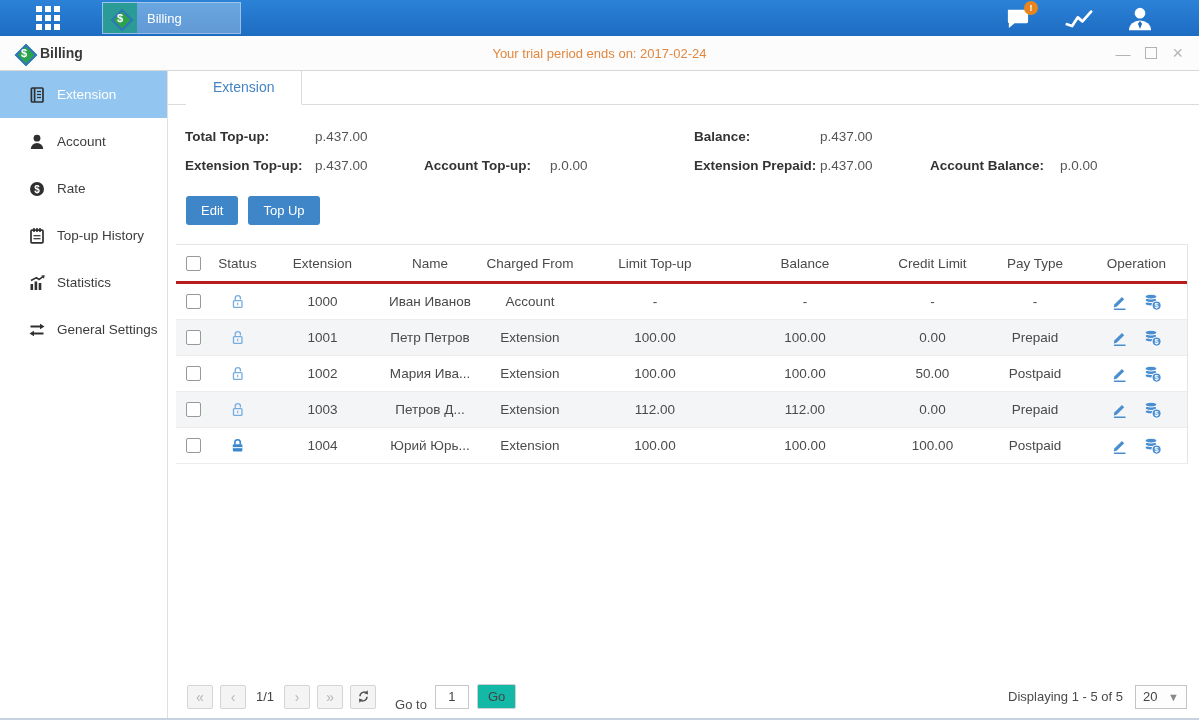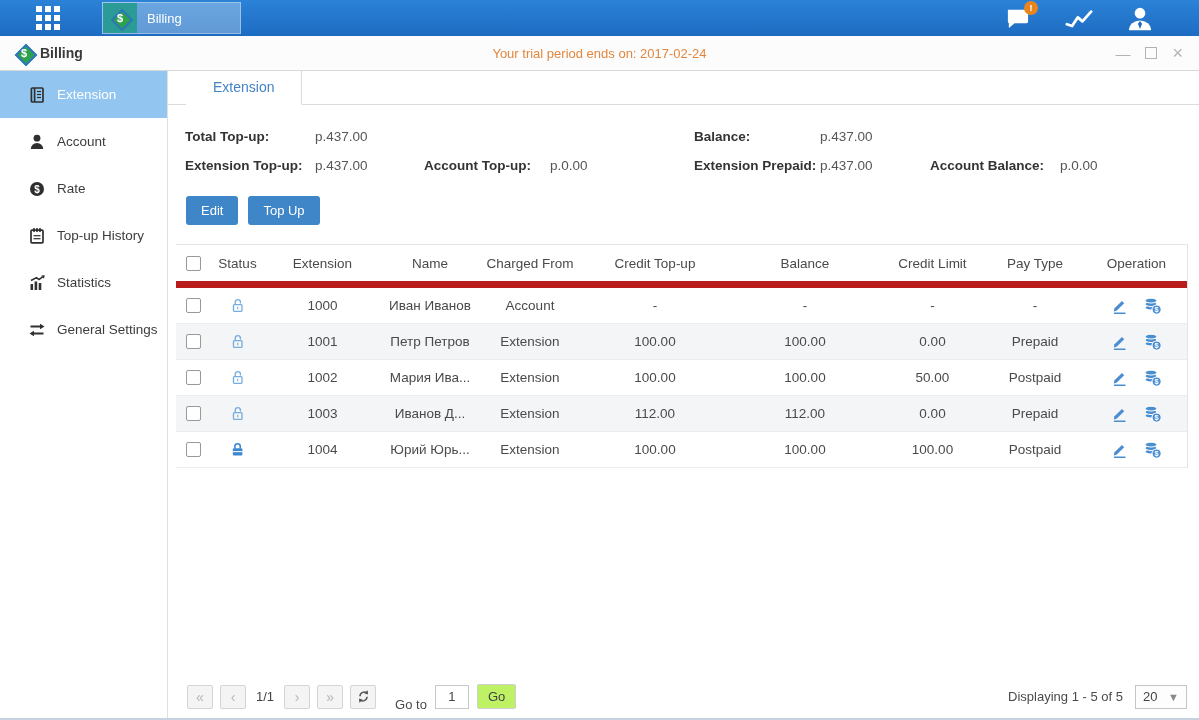--- a/index.html
+++ b/index.html
@@ -48,39 +48,39 @@
            row-gap:14px;padding:24px 0 0 17px;font-size:13.5px;align-items:center;}
   .summary .lbl{font-weight:bold;color:#333;}
   .summary .val{color:#555;}
   
   .actions{margin:23px 0 0 18px;display:flex;gap:10px;}
   .btn-primary{background:#3e86c7;color:#fff;border:none;font-size:13px;padding:7px 15px;border-radius:3px;cursor:pointer;
                font-family:inherit;}
   
   .data-table{margin:19px 11px 0 8px;border-right:1px solid #e5e5e5;font-size:13.5px;}
   .t-row{display:flex;align-items:center;height:35px;}
-  .t-head{height:36px;border-top:1px solid #e5e5e5;border-bottom:7px solid #b91c1c;color:#4a4a4a;}
+  .t-head{height:36px;border-top:1px solid #e5e5e5;border-bottom:3px solid #b91c1c;color:#4a4a4a;}
   .t-body .t-row{border-bottom:1px solid #ececec;}
   .t-body .t-row:nth-child(even){background:#f4f5f6;}
   .cell{text-align:center;flex:none;overflow:hidden;white-space:nowrap;}
   .c0{width:34px;} .c1{width:55px;} .c2{width:115px;} .c3{width:100px;} .c4{width:100px;text-align:center;}
   .c5{width:150px;} .c6{width:150px;} .c7{width:105px;} .c8{width:100px;} .c9{width:103px;}
   .chk{appearance:none;-webkit-appearance:none;width:15px;height:15px;border:1px solid #999;border-radius:2px;background:#fff;
        margin:0;vertical-align:middle;cursor:pointer;}
   .op-icons{display:flex;justify-content:center;align-items:center;gap:15px;}
   .op-icons svg{cursor:pointer;}
   .status-cell svg{vertical-align:middle;}
   
   .pager{position:absolute;bottom:9px;left:19px;right:12px;display:flex;align-items:center;font-size:13px;color:#4a4a4a;}
   .pg-btn{width:26px;height:24px;background:#f4f4f4;border:1px solid #d4d4d4;border-radius:2px;display:flex;align-items:center;
           justify-content:center;color:#b5b5b5;font-size:14px;cursor:pointer;margin-right:7px;box-sizing:border-box;}
   .pg-indicator{margin:0 10px 0 3px;color:#444;}
   .goto-label{margin:16px 8px 0 12px;}
   .goto-input{width:28px;height:20px;border:1px solid #c8c8c8;text-align:center;font-size:13px;font-family:inherit;color:#444;}
-  .go-btn{margin-left:8px;background:#bef264;border:1px solid #cfcfcf;border-radius:2px;padding:4px 10px;font-size:13px;
+  .go-btn{margin-left:8px;background:#14b8a6;border:1px solid #cfcfcf;border-radius:2px;padding:4px 10px;font-size:13px;
           color:#444;cursor:pointer;font-family:inherit;}
   .pager-right{margin-left:auto;display:flex;align-items:center;gap:12px;}
   .pagesize{width:52px;height:24px;border:1px solid #c4c4c4;background:#fdfdfd;display:flex;align-items:center;
             justify-content:space-between;padding:0 7px;box-sizing:border-box;cursor:pointer;color:#444;}
   .pagesize .caret{color:#888;font-size:11px;}
 </style>
 </head>
 <body>
 
 <div class="window">
@@ -235,21 +235,21 @@
         <button class="btn-primary">Top Up</button>
       </div>
 
       <div class="data-table">
         <div class="t-row t-head">
           <span class="cell c0"><input type="checkbox" class="chk" style=""></span>
           <span class="cell c1">Status</span>
           <span class="cell c2">Extension</span>
           <span class="cell c3">Name</span>
           <span class="cell c4">Charged From</span>
-          <span class="cell c5">Credit Top-up</span>
+          <span class="cell c5">Limit Top-up</span>
           <span class="cell c6">Balance</span>
           <span class="cell c7">Credit Limit</span>
           <span class="cell c8">Pay Type</span>
           <span class="cell c9">Operation</span>
         </div>
         <div class="t-body">
 
           <div class="t-row">
             <span class="cell c0"><input type="checkbox" class="chk" style=""></span>
             <span class="cell c1 status-cell">
@@ -346,21 +346,21 @@
           <div class="t-row">
             <span class="cell c0"><input type="checkbox" class="chk" style=""></span>
             <span class="cell c1 status-cell">
               <svg width="17" height="17" viewBox="0 0 19 19">
                   <rect x="5" y="8.5" width="9.5" height="7.5" rx="1" fill="none" stroke="#78aede" stroke-width="1.5"></rect>
                   <path d="M7 8.5 V5.8 a2.9 2.9 0 0 1 5.8 0 V7.3" fill="none" stroke="#78aede" stroke-width="1.5"></path>
                   <line x1="9.75" y1="11" x2="9.75" y2="13.6" stroke="#78aede" stroke-width="1.3"></line>
                 </svg>
             </span>
             <span class="cell c2">1003</span>
-            <span class="cell c3">Иванов Д...</span>
+            <span class="cell c3">Петров Д...</span>
             <span class="cell c4">Extension</span>
             <span class="cell c5">112.00</span>
             <span class="cell c6">112.00</span>
             <span class="cell c7">0.00</span>
             <span class="cell c8">Prepaid</span>
             <span class="cell c9 op-icons">
               <svg width="17" height="18" viewBox="0 0 18 19">
                   <path d="M3.5 12.2 L11.6 4.1 L14 6.5 L5.9 14.6 L3 15.2 Z" fill="#4a8ed2"></path>
                   <rect x="3" y="16.4" width="12.5" height="1.6" rx="0.5" fill="#4a8ed2"></rect>
                 </svg>

